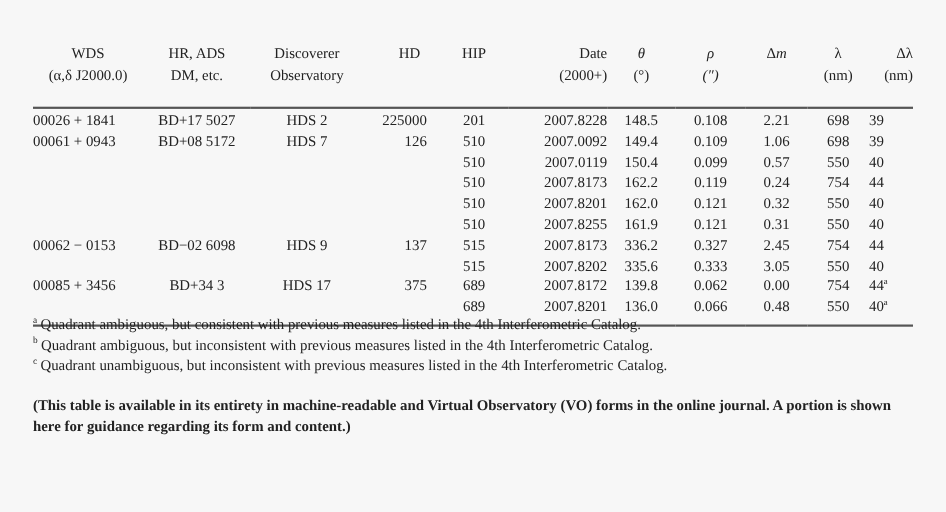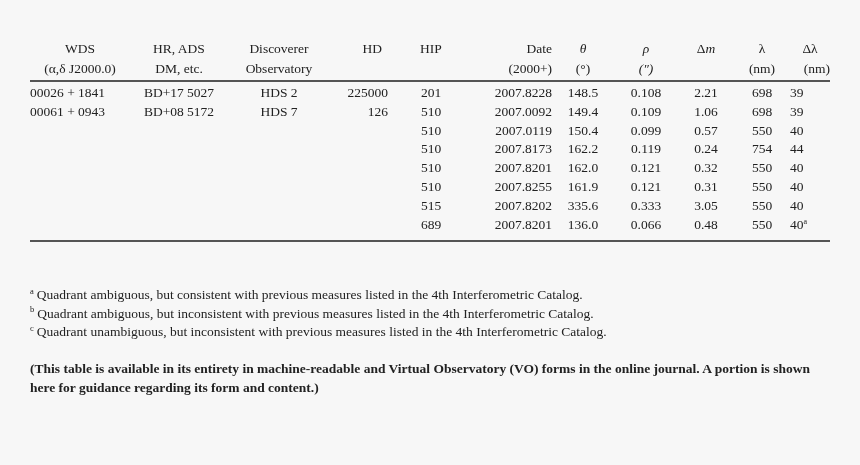--- a/index.html
+++ b/index.html
@@ -34,21 +34,21 @@
     line-height: 18.8px;
     height: 18.8px;
   }
   thead th {
     text-align: center;
     line-height: 20px;
     height: 20px;
   }
   thead tr.h2 th {
     border-bottom: 2px solid #555;
-    padding-bottom: 1px;
+    padding-bottom: 18px;
   }
   tbody tr:first-child td { padding-top: 2px; margin-left: 47px; }
   tbody tr:last-child td {
     border-bottom: 2px solid #555;
     padding-bottom: 6px;
   }
   .c-wds { text-align: left; }
   .c-hr { text-align: center; }
   .c-disc { text-align: center; }
   .c-hd { text-align: right; padding-right: 12px; }
@@ -97,21 +97,21 @@
         <th class="c-wds" style="text-align:center">WDS</th>
         <th class="c-hr">HR, ADS</th>
         <th class="c-disc">Discoverer</th>
         <th class="c-hd" style="text-align:right;padding-right:18px">HD</th>
         <th class="c-hip">HIP</th>
         <th class="c-date">Date</th>
         <th class="c-theta ital">θ</th>
         <th class="c-rho ital">ρ</th>
         <th class="c-dm"><span>Δ<span class="ital">m</span></span></th>
         <th class="c-lam">λ</th>
-        <th class="c-dlam" style="text-align:center">Δλ</th>
+        <th class="c-dlam" style="text-align:right">Δλ</th>
       </tr>
       <tr class="h2">
         <th class="c-wds" style="text-align:center">(α,δ J2000.0)</th>
         <th class="c-hr">DM, etc.</th>
         <th class="c-disc">Observatory</th>
         <th class="c-hd"></th>
         <th class="c-hip"></th>
         <th class="c-date">(2000+)</th>
         <th class="c-theta">(°)</th>
         <th class="c-rho ital">(″)</th>
@@ -199,35 +199,61 @@
     <td class="c-hd"></td>
     <td class="c-hip">510</td>
     <td class="c-date">2007.8255</td>
     <td class="c-theta">161.9</td>
     <td class="c-rho">0.121</td>
     <td class="c-dm">0.31</td>
     <td class="c-lam">550</td>
     <td class="c-dlam"><span>40</span><sup class="fn"></sup></td>
   </tr>
 
+  <tr>
+    <td class="c-wds">00062 − 0153</td>
+    <td class="c-hr">BD−02 6098</td>
+    <td class="c-disc">HDS 9</td>
+    <td class="c-hd">137</td>
+    <td class="c-hip">515</td>
+    <td class="c-date">2007.8173</td>
+    <td class="c-theta">336.2</td>
+    <td class="c-rho">0.327</td>
+    <td class="c-dm">2.45</td>
+    <td class="c-lam">754</td>
+    <td class="c-dlam"><span>44</span><sup class="fn"></sup></td>
+  </tr>
 
   <tr>
     <td class="c-wds"></td>
     <td class="c-hr"></td>
     <td class="c-disc"></td>
     <td class="c-hd"></td>
     <td class="c-hip">515</td>
     <td class="c-date">2007.8202</td>
     <td class="c-theta">335.6</td>
     <td class="c-rho">0.333</td>
     <td class="c-dm">3.05</td>
     <td class="c-lam">550</td>
     <td class="c-dlam"><span>40</span><sup class="fn"></sup></td>
   </tr>
 
+  <tr>
+    <td class="c-wds">00085 + 3456</td>
+    <td class="c-hr">BD+34 3</td>
+    <td class="c-disc">HDS 17</td>
+    <td class="c-hd">375</td>
+    <td class="c-hip">689</td>
+    <td class="c-date">2007.8172</td>
+    <td class="c-theta">139.8</td>
+    <td class="c-rho">0.062</td>
+    <td class="c-dm">0.00</td>
+    <td class="c-lam">754</td>
+    <td class="c-dlam"><span>44</span><sup class="fn">a</sup></td>
+  </tr>
 
   <tr>
     <td class="c-wds"></td>
     <td class="c-hr"></td>
     <td class="c-disc"></td>
     <td class="c-hd"></td>
     <td class="c-hip">689</td>
     <td class="c-date">2007.8201</td>
     <td class="c-theta">136.0</td>
     <td class="c-rho">0.066</td>

